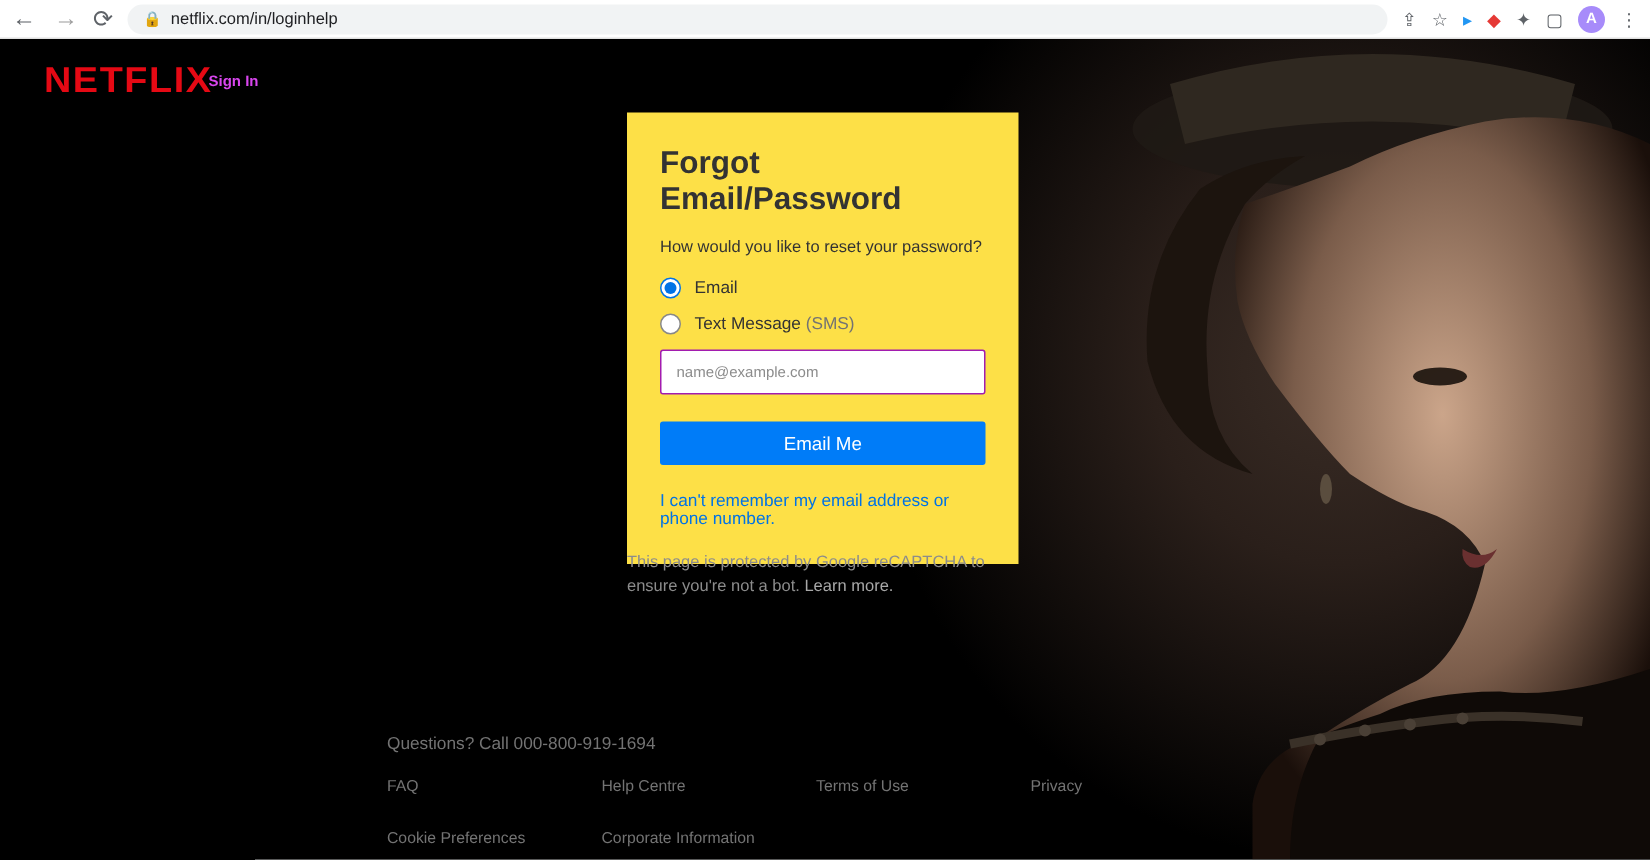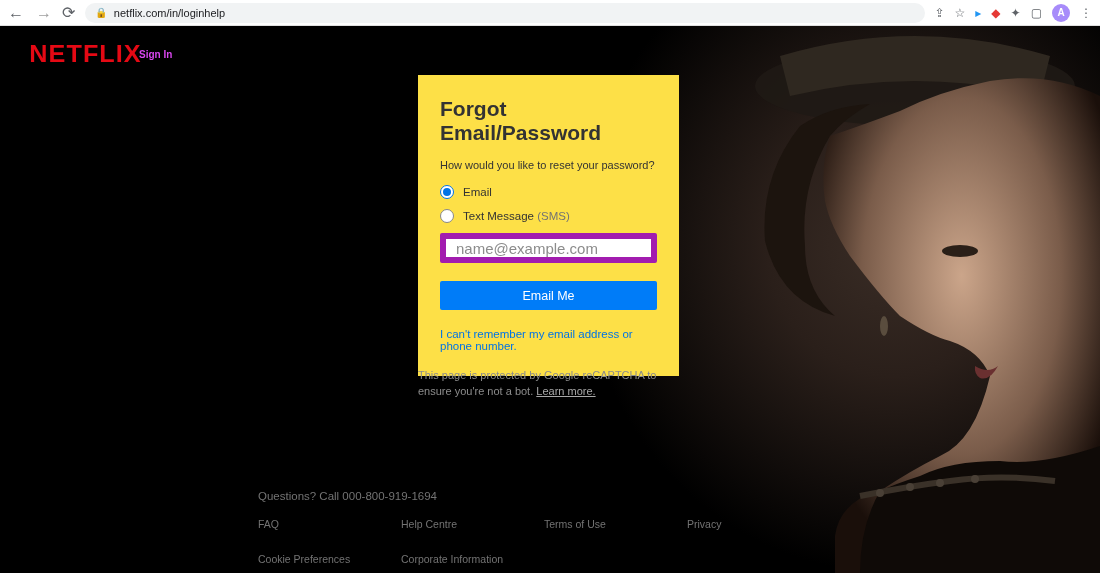--- a/index.html
+++ b/index.html
@@ -26,27 +26,27 @@
 
     .card { position: absolute; left: 418px; top: 49px; width: 261px; background: #fde047; padding: 22px 22px 24px; z-index: 4; }
     .card h1 { font-size: 21px; font-weight: 600; color: #333; margin-bottom: 14px; }
     .q { font-size: 11px; color: #333; margin-bottom: 14px; }
     .radio-row { display: flex; align-items: center; gap: 9px; margin-bottom: 10px; font-size: 11.5px; color: #333; text-align: center; }
     .radio { width: 14px; height: 14px; border-radius: 50%; border: 1px solid #888; background: #fff; display: flex; align-items: center; justify-content: center; cursor: pointer; }
     .radio.checked { border-color: #0073e6; }
     .radio.checked::after { content: ''; width: 8px; height: 8px; border-radius: 50%; background: #0073e6; }
     .sms-note { color: #737373; font-size: 11.5px; }
     .desc { font-size: 11.5px; color: #333; margin-top: 10px; margin-bottom: 14px; line-height: 1.4; }
-    .email-input { width: 100%; height: 30px; border: 6px solid #a21caf; background: #fff; border-radius: 2px; padding: 0 10px; font-size: 15px; color: #333; margin-bottom: 18px; }
+    .email-input { width: 100%; height: 30px; border: 1px solid #a21caf; background: #fff; border-radius: 2px; padding: 0 10px; font-size: 10px; color: #333; margin-bottom: 18px; }
     .email-input::placeholder { color: #8c8c8c; }
     .email-btn { width: 100%; height: 29px; background: #007cf8; color: #fff; border: none; border-radius: 2px; font-size: 12.5px; font-weight: 500; cursor: pointer; margin-bottom: 18px; }
     .cant-remember { color: #0073e6; font-size: 11.5px; cursor: pointer; }
 
     .recaptcha { position: absolute; left: 418px; top: 342px; width: 261px; font-size: 11px; color: #8c8c8c; line-height: 1.45; z-index: 4; }
-    .recaptcha .learn { text-decoration: underline; cursor: pointer; color: #a8a8a8; }
+    .recaptcha .learn { cursor: pointer; color: #a8a8a8; }
 
     .footer { position: absolute; left: 0; right: 0; bottom: 0; height: 103px; padding: 20px 40px 0 258px; z-index: 4; }
     .footer .qcall { font-size: 11.5px; color: #737373; margin-bottom: 16px; }
     .flinks { display: grid; grid-template-columns: repeat(4, 143px); row-gap: 23px; }
     .flinks span { font-size: 10.5px; color: #737373; cursor: pointer; }
   </style>
 </head>
 <body>
 
 <div class="browser-bar">

